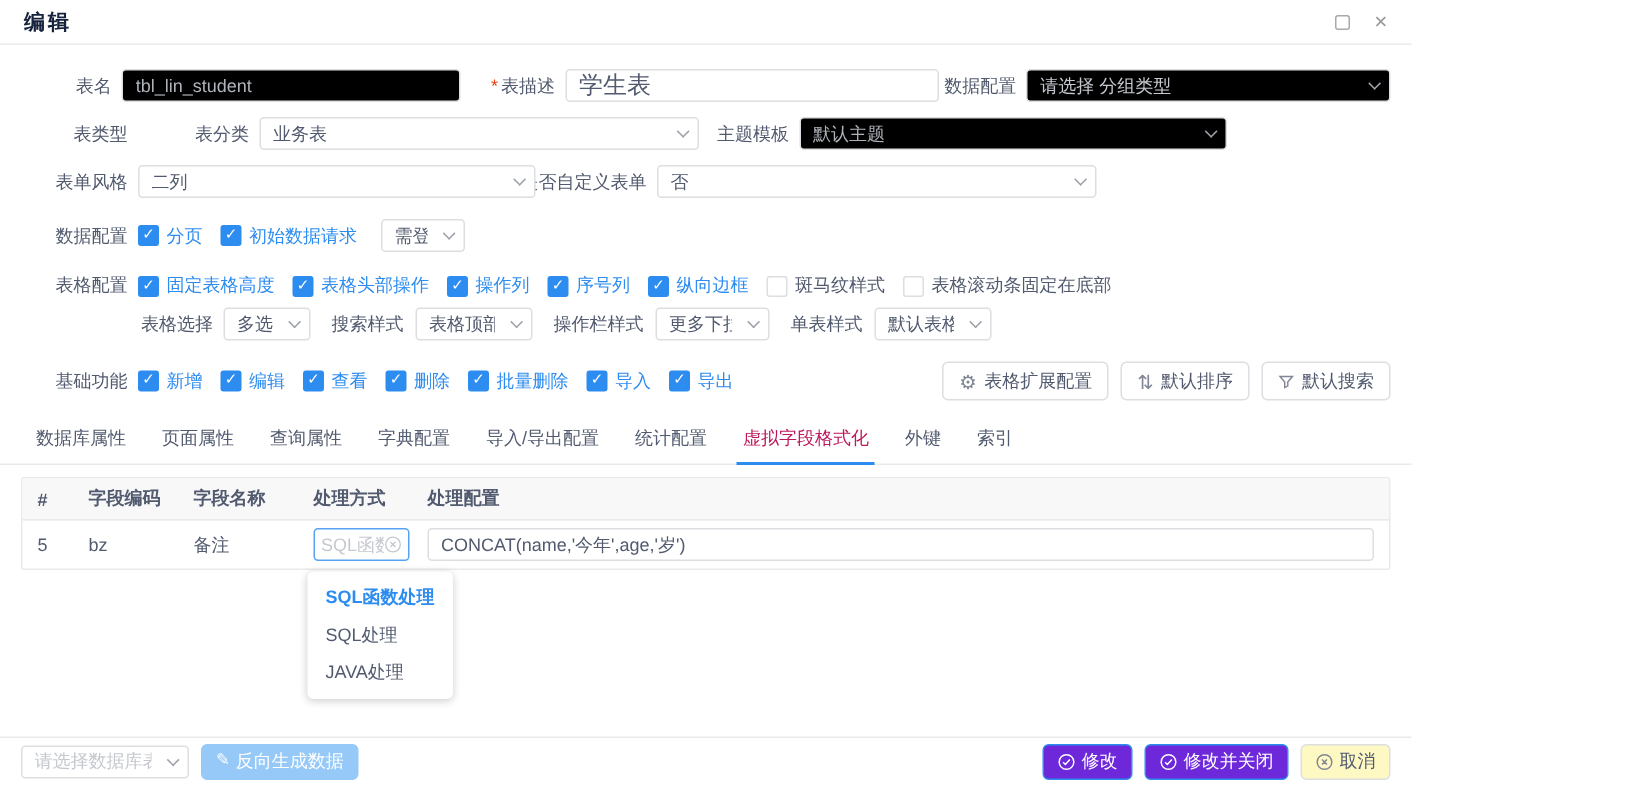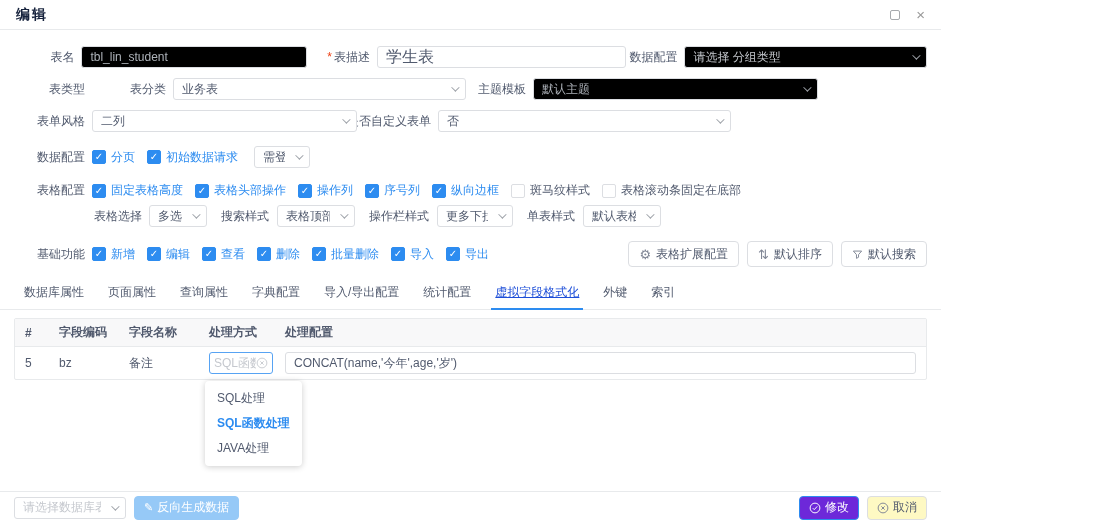--- a/index.html
+++ b/index.html
@@ -56,21 +56,21 @@
   .btn-outline { height:26px; border:1px solid #dcdee2; border-radius:4px; background:#fff;
                  display:inline-flex; align-items:center; gap:5px; padding:0 10px; color:#515a6e;
                  cursor:pointer; white-space:nowrap; font-size:12px; }
   .btn-outline svg, .btn-outline .uicn { color:#808695; }
   .uicn { font-size:13px; line-height:1; }
   .right-btns { margin-left:auto; display:flex; gap:8px; }
 
   
   .tabs { display:flex; border-bottom:1px solid #e8eaec; padding:0 12px; margin-top:12px; }
   .tab { padding:0 12px; height:30px; line-height:26px; cursor:pointer; color:#515a6e; position:relative; white-space:nowrap; }
-  .tab.active { color:#1d4ed8;text-decoration:underline; }
+  .tab.active { color:#be185d; }
   .tab.active::after { content:""; position:absolute; left:8px; right:8px; bottom:-1px; height:2px; background:#2d8cf0; }
 
   
   .dtable { margin:8px 14px 0; border:1px solid #e8eaec; border-radius:2px; }
   .trow { display:flex; align-items:center; }
   .thead { background:#f8f8f9; height:28px; font-weight:bold; color:#515a6e; border-bottom:1px solid #e8eaec; }
   .tbody-row { height:32px; }
   .tc { padding:0 6px; white-space:nowrap; overflow:visible; display:flex; align-items:center; }
   .tc-idx { width:38px; padding-left:10px; }
   .tc-code { width:70px; }
@@ -359,22 +359,22 @@
       <div class="tc tc-method">
         <div class="mini-select">
           <span class="txt">SQL函数...</span>
           <svg width="12" height="12" viewBox="0 0 16 16">
             <circle cx="8" cy="8" r="6.5" fill="none" stroke="#c5c8ce" stroke-width="1.2"></circle>
             <path d="M5.8 5.8l4.4 4.4M10.2 5.8l-4.4 4.4" stroke="#c5c8ce" stroke-width="1.2"></path>
           </svg>
         </div>
 
         <div class="dropdown">
+          <div class="dd-item selected">SQL函数处理</div>
           <div class="dd-item">SQL处理</div>
-          <div class="dd-item selected">SQL函数处理</div>
           <div class="dd-item">JAVA处理</div>
         </div>
       </div>
       <div class="tc tc-config">
         <input class="config-input" value="CONCAT(name,'今年',age,'岁')" style="">
       </div>
     </div>
   </div>
 
   <div class="dlg-footer">
@@ -387,20 +387,27 @@
       <span>反向生成数据</span>
     </button>
     <div class="footer-right">
       <button class="btn btn-primary">
         <svg width="12" height="12" viewBox="0 0 16 16">
           <circle cx="8" cy="8" r="6.5" fill="none" stroke="#fff" stroke-width="1.3"></circle>
           <path d="M5 8.2l2 2 4-4.4" fill="none" stroke="#fff" stroke-width="1.3"></path>
         </svg>
         <span>修改</span>
       </button>
+      <button class="btn btn-primary">
+        <svg width="12" height="12" viewBox="0 0 16 16">
+          <circle cx="8" cy="8" r="6.5" fill="none" stroke="#fff" stroke-width="1.3"></circle>
+          <path d="M5 8.2l2 2 4-4.4" fill="none" stroke="#fff" stroke-width="1.3"></path>
+        </svg>
+        <span>修改并关闭</span>
+      </button>
       <button class="btn btn-default">
         <svg width="12" height="12" viewBox="0 0 16 16">
           <circle cx="8" cy="8" r="6.5" fill="none" stroke="#808695" stroke-width="1.3"></circle>
           <path d="M5.8 5.8l4.4 4.4M10.2 5.8l-4.4 4.4" stroke="#808695" stroke-width="1.3"></path>
         </svg>
         <span>取消</span>
       </button>
     </div>
   </div>
 

